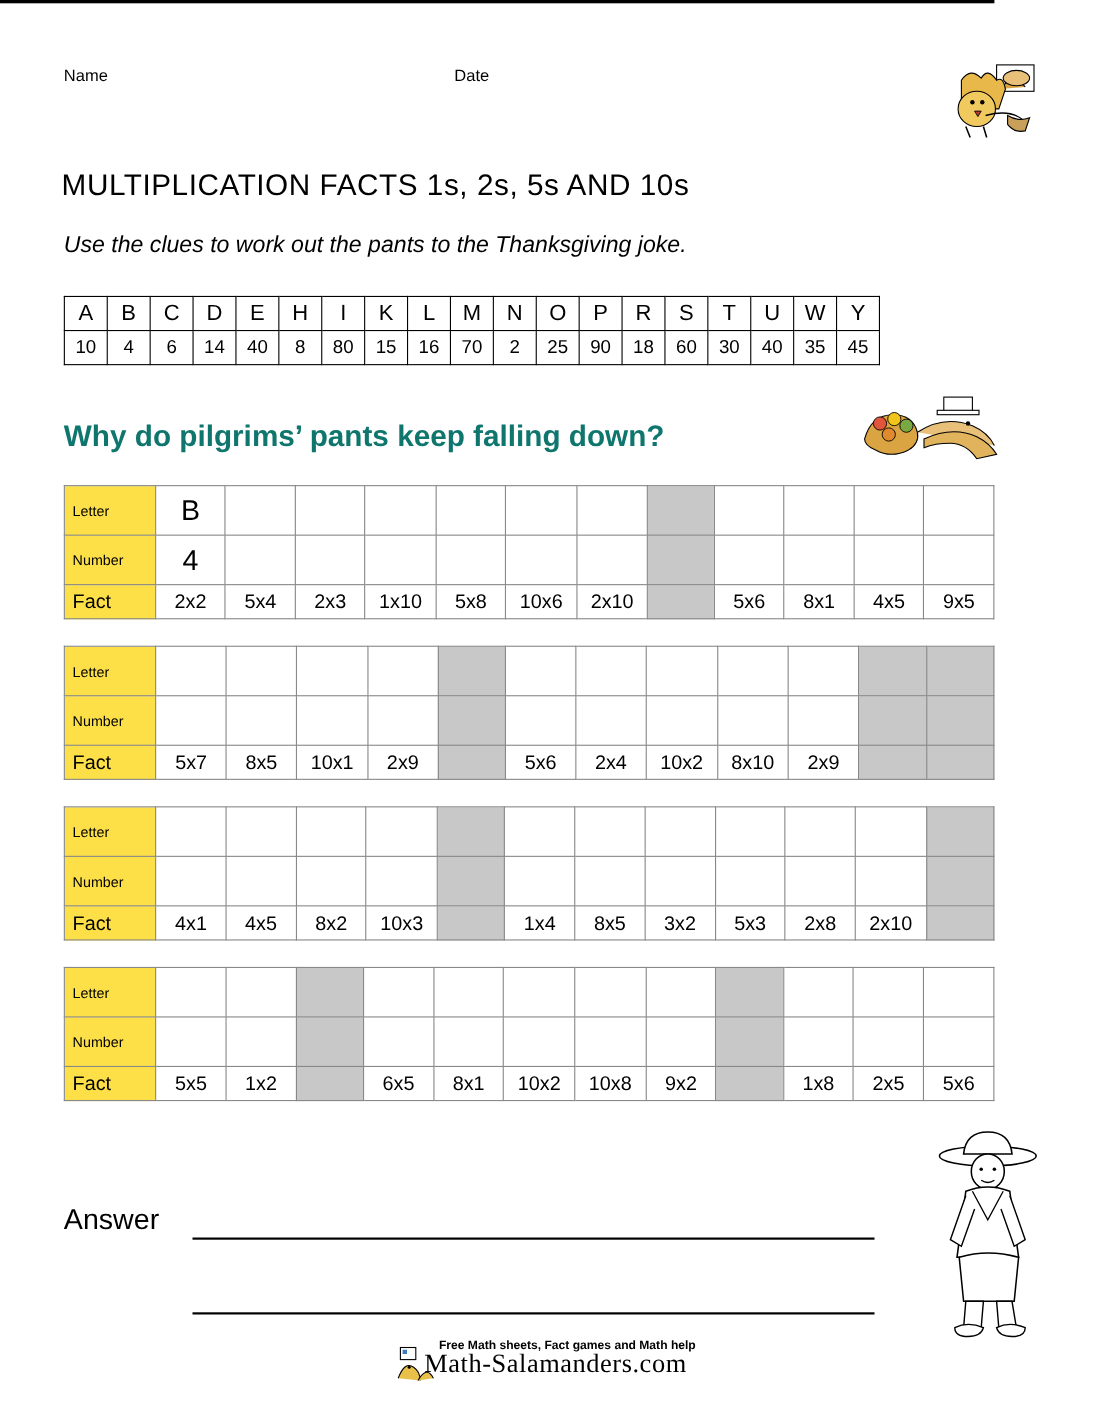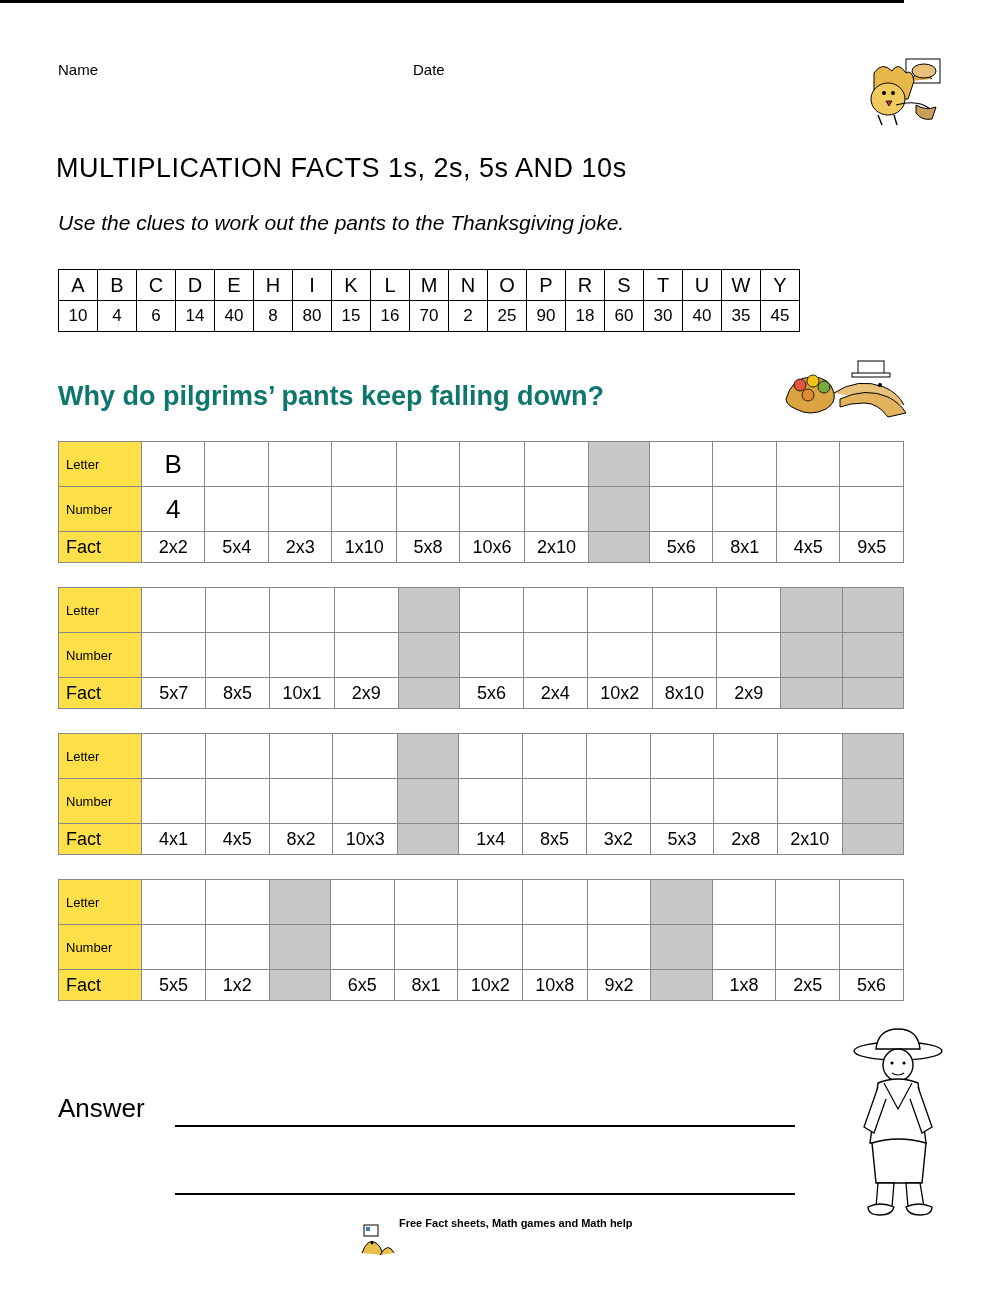--- a/index.html
+++ b/index.html
@@ -496,16 +496,17 @@
   </svg>
 
   <div class="footer">
     <svg class="footer-mark" viewBox="0 0 36 36">
       <rect x="4" y="2" width="14" height="11" fill="#fff" stroke="#000" stroke-width="1"></rect>
       <path d="M6 4 h4 v4 h-4 z" fill="#3a7bbf"></path>
       <path d="M2 30 q6 -16 14 -10 q6 4 6 12" fill="#e8c04a" stroke="#000" stroke-width="1"></path>
       <path d="M20 32 q8 -14 14 -2" fill="#e8c04a" stroke="#000" stroke-width="1"></path>
       <circle cx="12" cy="20" r="1.4" fill="#000"></circle>
     </svg>
-    <div class="tagline">Free Fact sheets, Math games and Math help</div>
+    <div class="tagline">Free Math sheets, Fact games and Math help</div>
+    <div class="brand">Math-Salamanders.com</div>
   </div>
 
 </div>
 
 </body></html>

